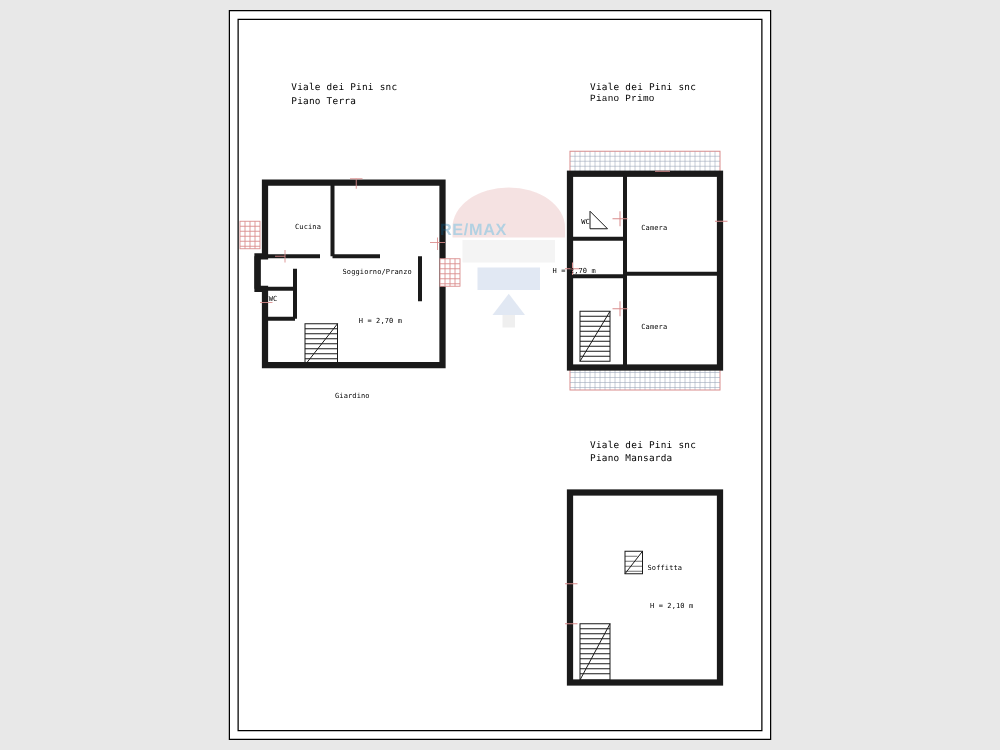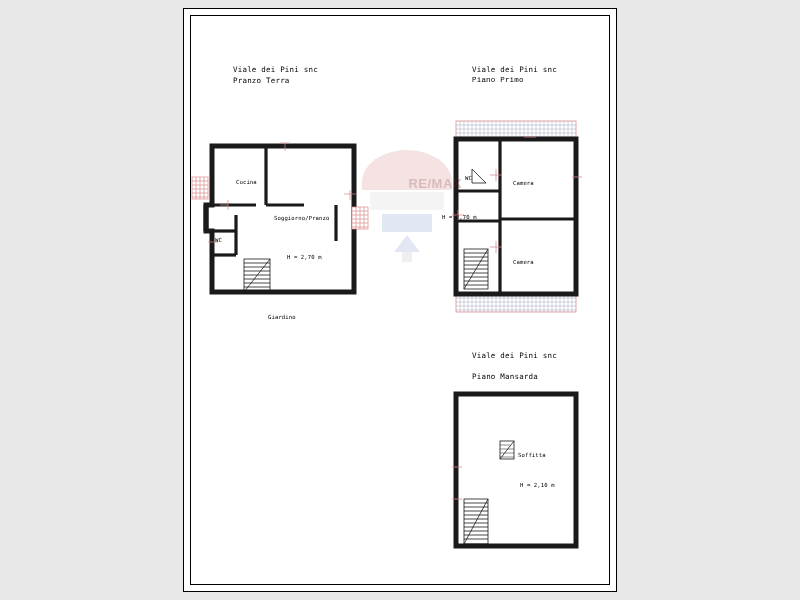--- a/index.html
+++ b/index.html
@@ -66,38 +66,38 @@
     width: 110px;
     height: 125px;
     opacity: 0.30;
     pointer-events: none;
   }
   .wm-text {
     position: absolute;
     left: 0;
     top: 36px;
     width: 110px;
-    text-align: right;
+    text-align: left;
     font-family: "Liberation Sans", sans-serif;
     font-size: 13px;
     font-weight: bold;
-    color: #7f1d1d;
+    color: #0369a1;
     letter-spacing: 0.5px;
   }
 </style>
 </head>
 <body>
 
 <div id="canvas">
 
   <div id="sheet">
     <div id="sheet-inner"></div>
 
     <div class="title-block" style="left:49px; top:55px;">Viale dei Pini snc</div>
-    <div class="title-block" style="left:49px; top:66px;">Pranzo Terra</div>
+    <div class="title-block" style="left:49px; top:66px;">Piano Terra</div>
 
     <svg class="plan" style="left:0px; top:0px;" width="200" height="320" viewBox="0 0 200 320">
       <g stroke="#1a1a1a" fill="none">
 
         <path d="M 28 137 L 170 137 L 170 283 L 28 283 L 28 222 L 22 222 L 22 196 L 28 196 Z" stroke-width="5" fill="#ffffff"></path>
 
         <path d="M 22 196 L 22 222" stroke-width="5"></path>
 
         <path d="M 82 139 L 82 196" stroke-width="3.2"></path>
 
@@ -188,21 +188,21 @@
         <path d="M40 280 L 64 240"></path>
       </g>
     </svg>
 
     <div class="room-label" style="left:281px; top:166px;">WC</div>
     <div class="room-label" style="left:329px; top:171px;">Camera</div>
     <div class="room-label" style="left:329px; top:250px;">Camera</div>
     <div class="room-label" style="left:258px; top:205px;">H = 2,70 m</div>
 
     <div class="title-block" style="left:288px; top:341px;">Viale dei Pini snc</div>
-    <div class="title-block" style="left:288px; top:352px;margin-top:10px;">Piano Mansarda</div>
+    <div class="title-block" style="left:288px; top:352px;">Piano Mansarda</div>
 
     <svg class="plan" style="left:240px; top:330px;" width="194" height="240" viewBox="0 0 194 240">
       <g stroke="#1a1a1a" fill="none">
         <rect x="32" y="55" width="120" height="152" stroke-width="5" fill="#ffffff"></rect>
       </g>
       <g stroke="#d98b8b" stroke-width="0.8" fill="none">
         <path d="M28 128 h10"></path>
         <path d="M28 160 h10"></path>
       </g>
 

